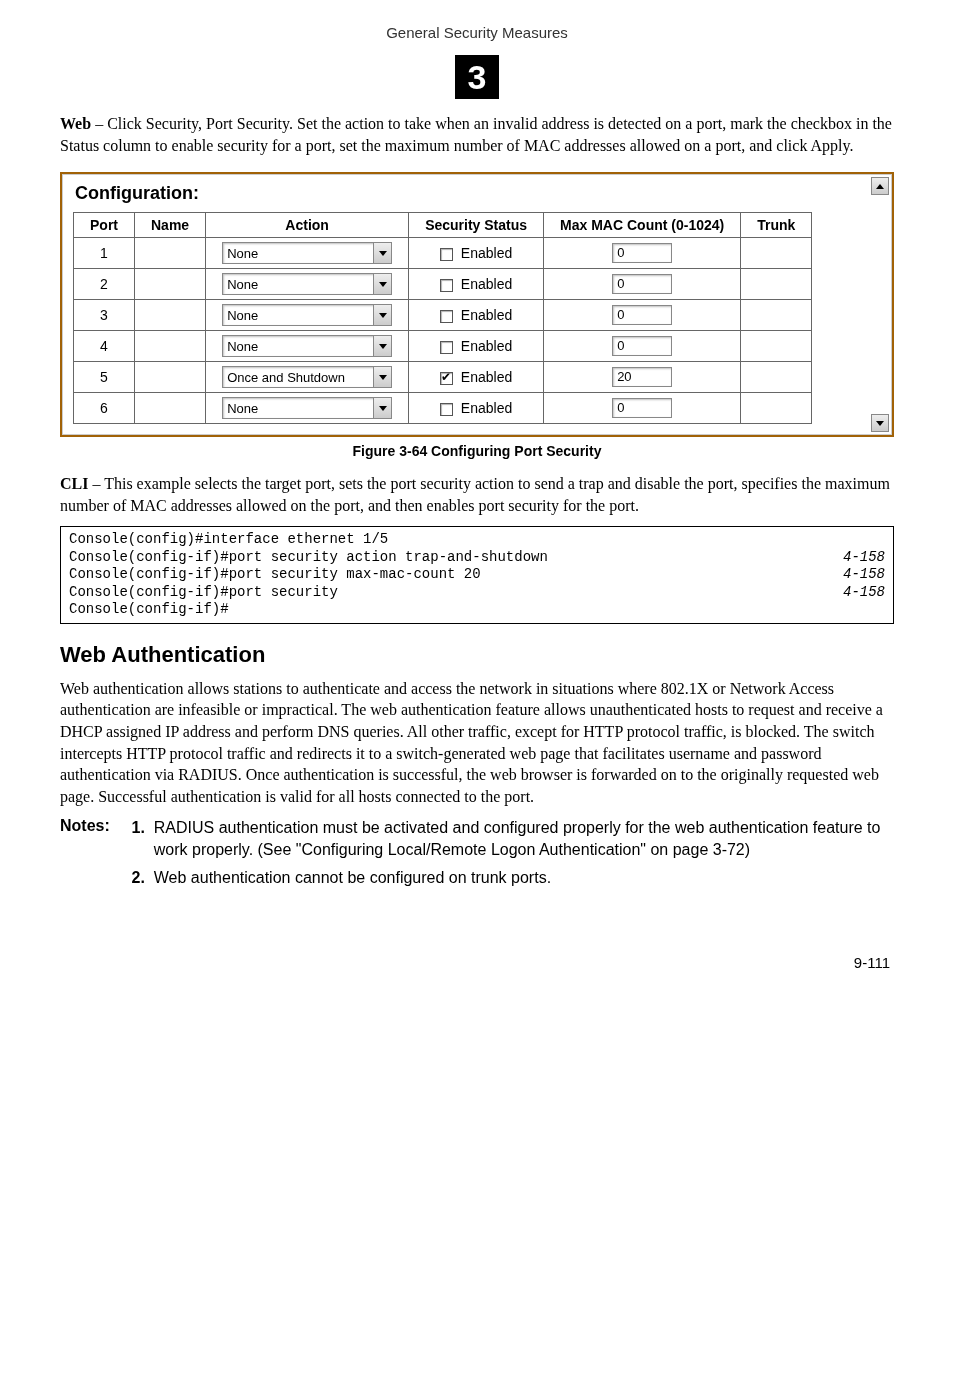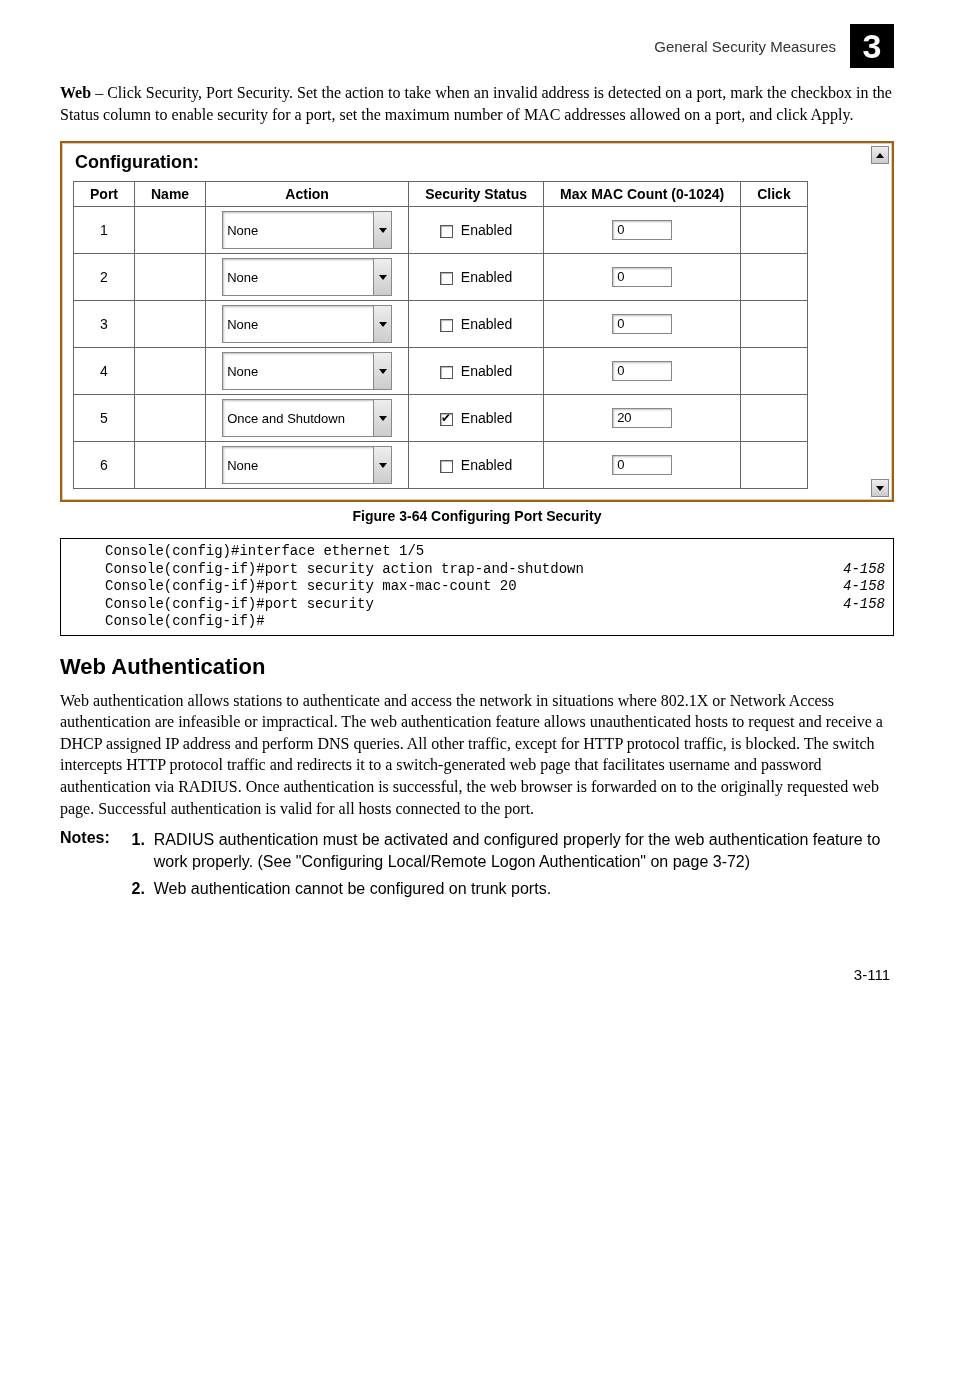--- a/index.html
+++ b/index.html
@@ -13,20 +13,21 @@
   }
   .page {
     padding: 24px 60px 40px 60px;
   }
   .page-header {
     display: flex;
     align-items: center;
     justify-content: flex-end;
     gap: 14px;
     margin-bottom: 14px;
+    flex-direction: column;
   }
   .header-title {
     font-size: 15px;
     color: #333;
   }
   .big3-box {
     width: 44px;
     height: 44px;
     background: #000;
     position: relative;
@@ -90,21 +91,21 @@
   table.config th {
     font-weight: 700;
   }
   table.config td.action-cell { width: 190px; }
   .select {
     display: inline-flex;
     align-items: center;
     border: 1px solid #888;
     box-shadow: inset 1px 1px 2px rgba(0,0,0,.25);
     background: #fff;
-    height: 38px;
+    height: 22px;
     width: 170px;
     font-size: 13px;
     position: relative;
   }
   .select-text {
     flex: 1;
     text-align: left;
     padding: 0 4px;
     overflow: hidden;
   }
@@ -180,21 +181,21 @@
   .code-box {
     border: 1px solid #000;
     padding: 4px 8px;
     font-family: "Courier New", monospace;
     font-size: 14px;
     line-height: 1.25;
     margin: 6px 0 18px 0;
     white-space: pre;
     overflow: hidden;
   }
-  .code-line { display: flex; justify-content: space-between; margin-left: 36px; }
+  .code-line { display: flex; justify-content: space-between; }
   .code-ref { font-style: italic; padding-left: 30px; }
 
   h2.section {
     font-size: 22px;
     font-weight: 700;
     margin: 18px 0 10px 0;
   }
 
   .notes-block {
     display: flex;
@@ -246,21 +247,21 @@
       <div class="conf-title">Configuration:</div>
 
       <table class="config">
         <thead>
           <tr>
             <th>Port</th>
             <th>Name</th>
             <th>Action</th>
             <th>Security Status</th>
             <th>Max MAC Count (0-1024)</th>
-            <th>Click</th>
+            <th>Trunk</th>
           </tr>
         </thead>
         <tbody id="config-body">
             <tr>
               <td>1</td>
               <td></td>
               <td class="action-cell"><div class="select">
                   <span class="select-text">None</span>
                   <span class="select-btn">
                     <span class="tri-down"></span>
@@ -335,30 +336,33 @@
               <td><span class="num-input">0</span></td>
               <td></td>
             </tr>
           </tbody>
       </table>
     </div>
   </div>
 
   <div class="figure-caption">Figure 3-64  Configuring Port Security</div>
 
+  <p class="body-text">
+    <span class="bold">CLI</span><span> – This example selects the target port, sets the port security action to send a trap and disable the port, specifies the maximum number of MAC addresses allowed on the port, and then enables port security for the port.</span>
+  </p>
 
   <div class="code-box" id="code-box"><div class="code-line"><span>Console(config)#interface ethernet 1/5</span></div><div class="code-line"><span>Console(config-if)#port security action trap-and-shutdown</span><span class="code-ref">4-158</span></div><div class="code-line"><span>Console(config-if)#port security max-mac-count 20</span><span class="code-ref">4-158</span></div><div class="code-line"><span>Console(config-if)#port security</span><span class="code-ref">4-158</span></div><div class="code-line"><span>Console(config-if)#</span></div></div>
 
   <h2 class="section">Web Authentication</h2>
 
   <p class="body-text">Web authentication allows stations to authenticate and access the network in situations where 802.1X or Network Access authentication are infeasible or impractical. The web authentication feature allows unauthenticated hosts to request and receive a DHCP assigned IP address and perform DNS queries. All other traffic, except for HTTP protocol traffic, is blocked. The switch intercepts HTTP protocol traffic and redirects it to a switch-generated web page that facilitates username and password authentication via RADIUS. Once authentication is successful, the web browser is forwarded on to the originally requested web page. Successful authentication is valid for all hosts connected to the port.</p>
 
   <div class="notes-block">
     <div class="notes-label">Notes:</div>
     <ol class="notes" id="notes-list">
         <li>RADIUS authentication must be activated and configured properly for the web authentication feature to work properly. (See "Configuring Local/Remote Logon Authentication" on page 3-72)</li>
         <li>Web authentication cannot be configured on trunk ports.</li>
       </ol>
   </div>
 
-  <div class="page-num">3-111</div>
+  <div class="page-num">9-111</div>
 
 </div>
 
 </body></html>

